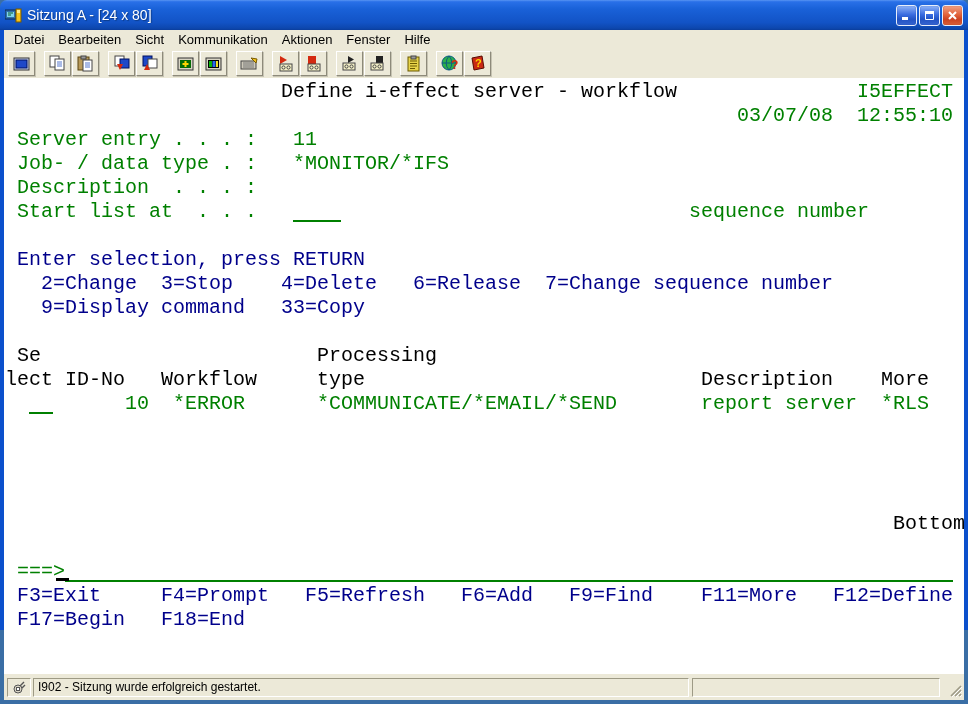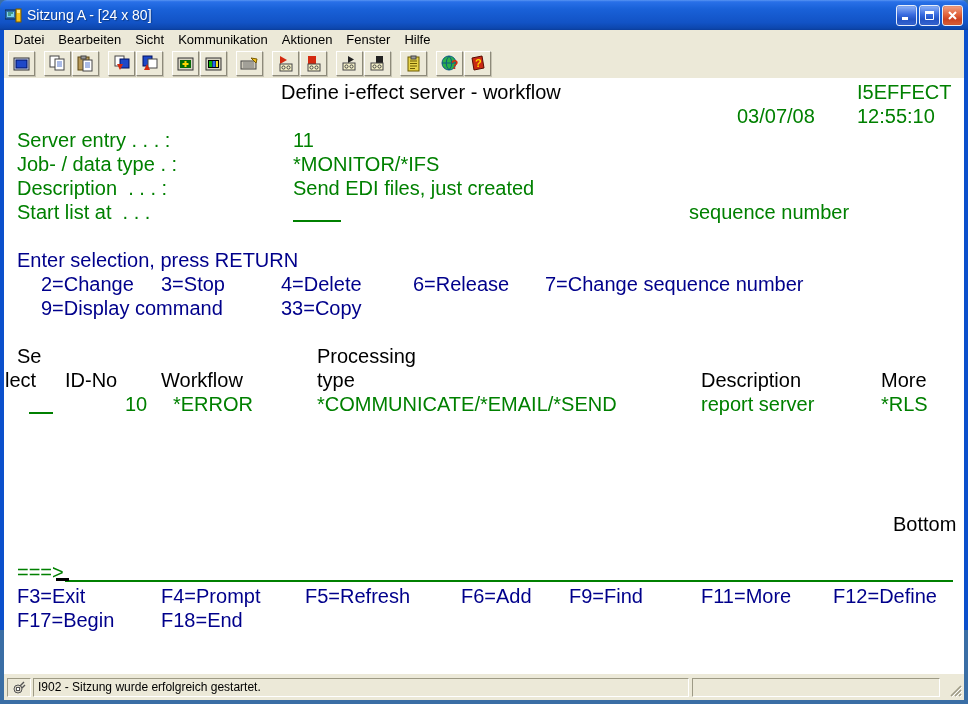--- a/index.html
+++ b/index.html
@@ -14,21 +14,21 @@
   .winbtn.close{background:linear-gradient(180deg,#f0a185 0%,#e2643c 45%,#cc4322 70%,#d95f38 100%);box-shadow:inset 0 0 1px #8a2406;}
   
   .frame{height:600px;border-left:4px solid #0b50cc;border-right:4px solid #0b50cc;border-bottom:4px solid #0b50cc;box-sizing:border-box;background:#ece9d8;}
   .menubar{height:19px;background:#ece9d8;display:flex;align-items:center;font-size:13px;color:#000;padding-left:3px;}
   .menu-item{padding:1px 7px;white-space:nowrap;}
   .toolbar{height:29px;background:#ece9d8;display:flex;align-items:center;padding-left:4px;}
   .tb-btn{width:27px;height:25px;margin-right:1px;display:flex;align-items:center;justify-content:center;padding:0;cursor:default;
     background:#ece9d8;border:1px solid;border-color:#ffffff #8d8a7a #8d8a7a #ffffff;box-shadow:1px 1px 0 #c6c3b2;}
   .tb-gap{width:8px;}
   
-  .terminal{position:relative;background:#ffffff;height:596px;font-family:Liberation Sans, sans-serif;font-size:20px;overflow:hidden;cursor:text;}
+  .terminal{position:relative;background:#ffffff;height:596px;font-family:Liberation Mono, monospace;font-size:20px;overflow:hidden;cursor:text;}
   .seg{position:absolute;line-height:24px;white-space:pre;}
   .g{color:#008000;}
   .b{color:#00008B;}
   .k{color:#000000;}
   .fld{position:absolute;height:20px;border-bottom:2px solid #008000;}
   .cursor{position:absolute;width:13px;height:3px;background:#000;}
   
   .statusbar{height:26px;background:#ece9d8;display:flex;align-items:center;padding:2px 2px 2px 3px;box-sizing:border-box;font-size:12px;color:#000;}
   .sb-cell{border:1px solid;border-color:#9d9a85 #ffffff #ffffff #9d9a85;height:19px;box-sizing:border-box;display:flex;align-items:center;background:#ece9d8;}
   .sb-icon{width:24px;justify-content:center;margin-right:2px;}
@@ -205,21 +205,20 @@
       <span class="seg k" style="top:2px;left:277px">Define i-effect server - workflow</span>
       <span class="seg g" style="top:2px;left:853px">I5EFFECT</span>
       <span class="seg g" style="top:26px;left:733px">03/07/08</span>
       <span class="seg g" style="top:26px;left:853px">12:55:10</span>
 
       <span class="seg g" style="top:50px;left:13px">Server entry . . . :</span>
       <span class="seg g" style="top:50px;left:289px">11</span>
       <span class="seg g" style="top:74px;left:13px">Job- / data type . :</span>
       <span class="seg g" style="top:74px;left:289px">*MONITOR/*IFS</span>
       <span class="seg g" style="top:98px;left:13px">Description  . . . :</span>
-      <span class="seg g" style="top:98px;left:289px">Send EDI files, just created</span>
       <span class="seg g" style="top:122px;left:13px">Start list at  . . .</span>
       <span class="fld" style="top:122px;left:289px;width:48px"></span>
       <span class="seg g" style="top:122px;left:685px">sequence number</span>
 
       <span class="seg b" style="top:170px;left:13px">Enter selection, press RETURN</span>
       <span class="seg b" style="top:194px;left:37px">2=Change</span>
       <span class="seg b" style="top:194px;left:157px">3=Stop</span>
       <span class="seg b" style="top:194px;left:277px">4=Delete</span>
       <span class="seg b" style="top:194px;left:409px">6=Release</span>
       <span class="seg b" style="top:194px;left:541px">7=Change sequence number</span>

